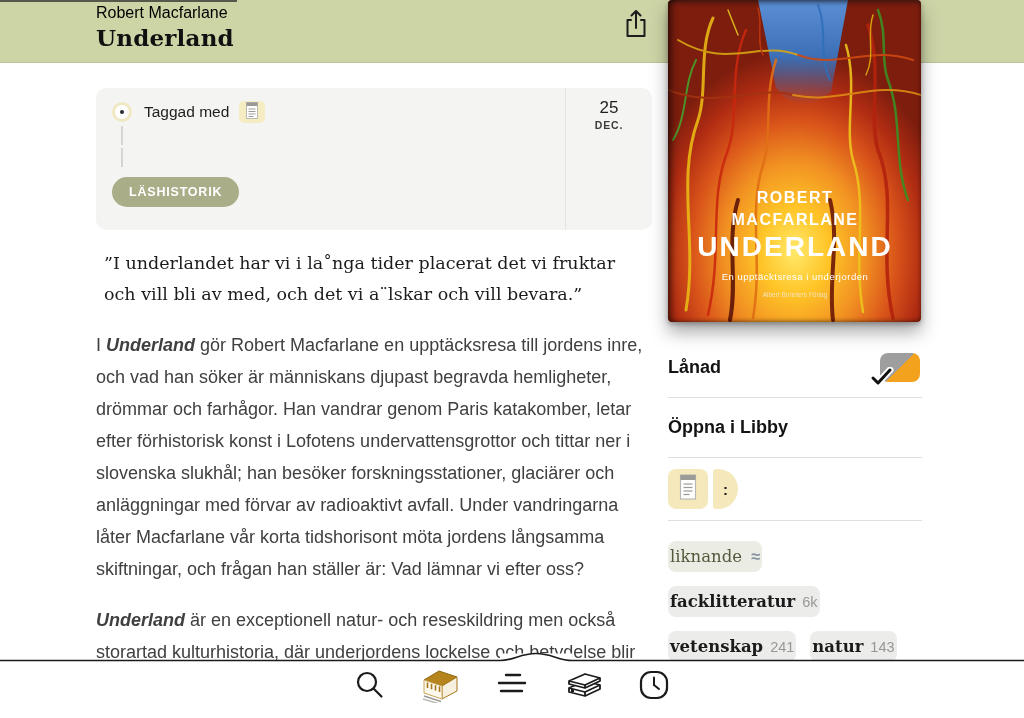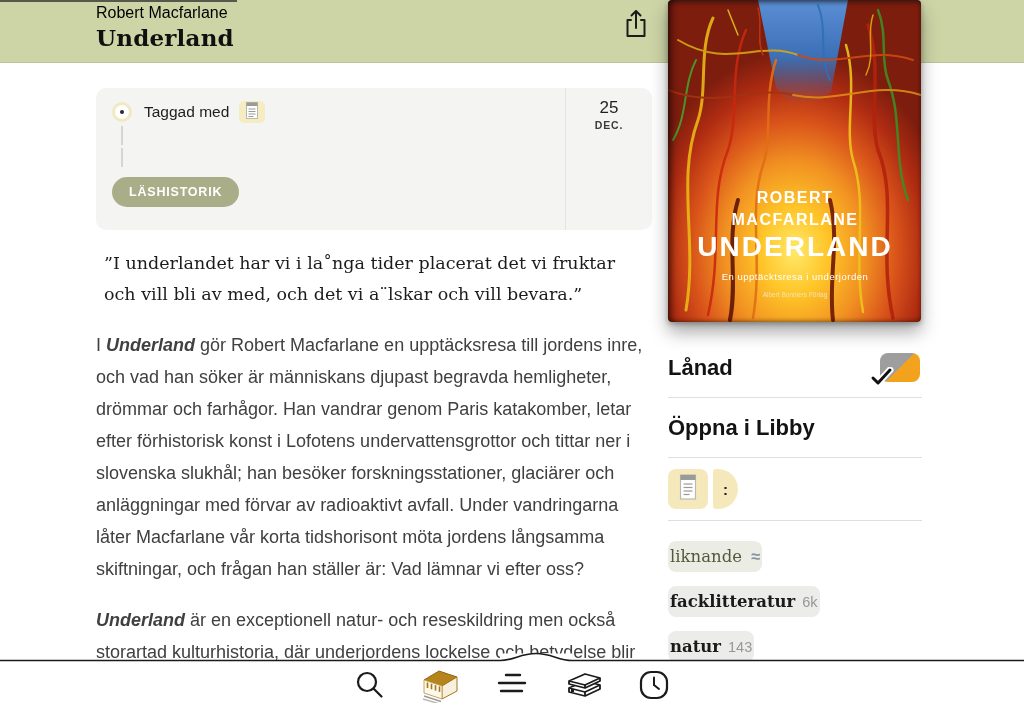--- a/index.html
+++ b/index.html
@@ -41,21 +41,21 @@
   
   .aside{position:absolute;left:668px;top:0;width:254px;z-index:4;}
   .cover{position:relative;width:253px;height:322px;border-radius:4px;overflow:hidden;
          box-shadow:0 10px 18px rgba(0,0,0,.35),0 2px 5px rgba(0,0,0,.28);}
   .cover svg{display:block;}
   .cover::after{content:"";position:absolute;inset:0;border-radius:4px;
         box-shadow:inset 7px 0 7px -4px rgba(0,0,0,.6),inset 0 5px 5px -3px rgba(20,20,20,.65),
                    inset -2px -3px 4px -2px rgba(0,0,0,.4);pointer-events:none;}
   .srow{display:flex;align-items:center;justify-content:space-between;height:59px;
         border-bottom:1px solid #dfdfdc;cursor:pointer;}
-  .srow-label{font-size:22px;font-weight:700;color:#131313;}
+  .srow-label{font-size:18px;font-weight:700;color:#131313;}
   .cover-gap{height:16px;}
   .toggle{position:relative;width:40px;height:29px;border-radius:8px;
           background:linear-gradient(135deg,#9e9e9e 49.5%,#f2a21c 50.5%);margin-right:2px;}
   .toggle svg{position:absolute;left:-10px;bottom:-4px;}
   .tagrow{display:flex;align-items:center;height:62px;border-bottom:1px solid #dfdfdc;}
   .bigchip{width:40px;height:40px;background:#f5e9bc;border-radius:8px;display:flex;align-items:center;justify-content:center;cursor:pointer;}
   .tagmore{margin-left:5px;width:25px;height:40px;background:#f5e9bc;border-radius:3px 20px 20px 3px;
            display:flex;align-items:center;justify-content:center;font-weight:700;color:#1c1c1c;font-size:15px;cursor:pointer;}
   .chips{margin-top:20px;}
   .chiprow{display:flex;gap:14px;margin-bottom:14px;}
@@ -221,20 +221,24 @@
           </span>
       </div>
       <div class="chiprow">
         <span class="chip">
             <span>facklitteratur</span>
             <span class="count">6k</span>
           </span>
       </div>
       <div class="chiprow">
         <span class="chip">
+            <span>vetenskap</span>
+            <span class="count">241</span>
+          </span>
+        <span class="chip">
             <span>natur</span>
             <span class="count">143</span>
           </span>
       </div>
     </div>
   </div>
 
   <nav class="toolbar">
     <svg class="toolbar-border" width="1024" height="13">
       <rect x="500" y="4.5" width="72" height="7" fill="#ffffff"></rect>

